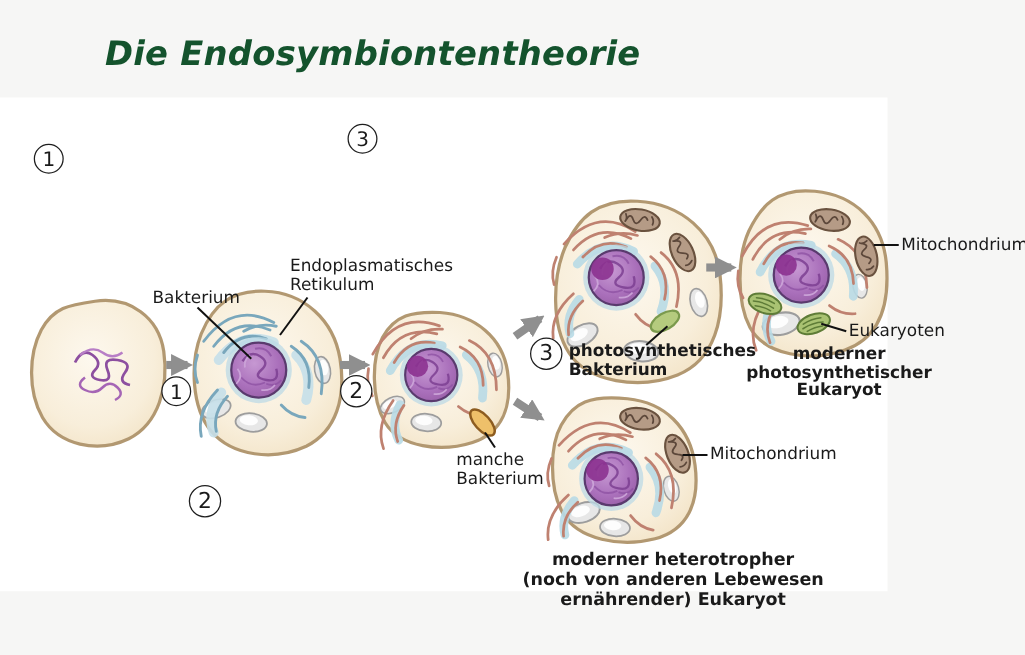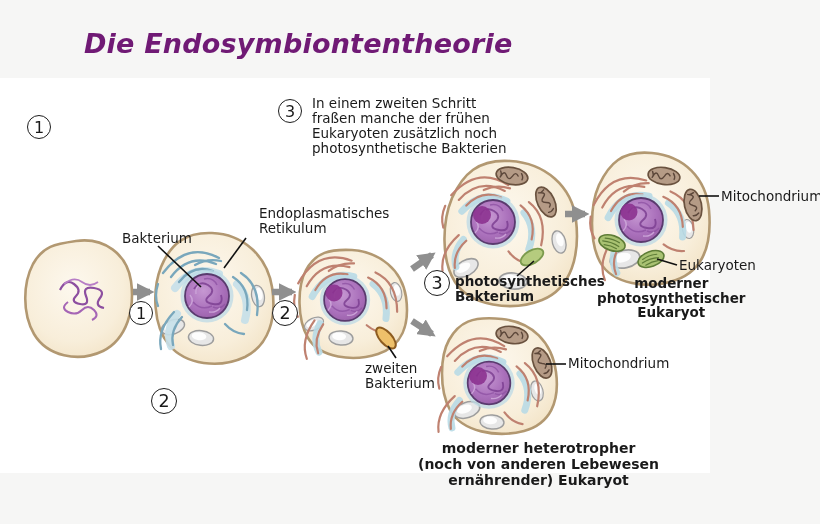--- a/index.html
+++ b/index.html
@@ -1,19 +1,19 @@
 <!DOCTYPE html>
 <html><head>
 <meta charset="utf-8">
 <style>
   html,body{margin:0;padding:0;background:#f6f6f5;}
   #stage{position:relative;width:820px;height:524px;background:#f6f6f5;overflow:hidden;
          font-family:"DejaVu Sans",sans-serif;color:#1a1a1a;}
   #panel{position:absolute;left:0;top:78px;width:710px;height:395px;background:#ffffff;}
-  #title{position:absolute;left:84px;top:28px;font-size:27px;font-weight:bold;font-style:italic;color:#701a75;letter-spacing:.2px;}
+  #title{position:absolute;left:84px;top:28px;font-size:27px;font-weight:bold;font-style:italic;color:#14532d;letter-spacing:.2px;}
   svg.diagram{position:absolute;left:0;top:0;}
   .pre{white-space:pre-line;}
   .txt{position:absolute;font-size:13.5px;line-height:15px;}
   .lbl{position:absolute;font-size:13.5px;line-height:15px;}
   .cap{position:absolute;font-weight:bold;text-align:center;}
   .numc{position:absolute;box-sizing:border-box;border:1.7px solid #1e1e1e;border-radius:50%;
         background:#fff;display:flex;align-items:center;justify-content:center;}
   .numc.s24{width:24px;height:24px;font-size:16px;}
   .numc.s26{width:26px;height:26px;font-size:17.5px;}
 </style>
@@ -186,35 +186,31 @@
       <line x1="534" y1="261" x2="517" y2="276"></line>
       <line x1="699" y1="196" x2="719" y2="196"></line>
       <line x1="657" y1="259" x2="677" y2="265"></line>
       <line x1="546" y1="364" x2="566" y2="364"></line>
     </g>
   </svg>
 
   <div class="numc s24" style="left:27px;top:115px;">1</div>
 
   <div class="numc s24" style="left:278px;top:99px;">3</div>
-  <div class="txt pre" style="left:312px;top:96px;">In einem zweiten Schritt
-fraßen manche der frühen
-Eukaryoten zusätzlich noch
-photosynthetische Bakterien</div>
 
   <div class="numc s26" style="left:151px;top:388px;">2</div>
 
   <div class="numc s24" style="left:129px;top:301px;">1</div>
   <div class="numc s26" style="left:272px;top:300px;">2</div>
   <div class="numc s26" style="left:424px;top:270px;">3</div>
 
   <div class="lbl" style="left:122px;top:231px;">Bakterium</div>
-  <div class="lbl pre" style="left:232px;top:206px;margin-left:27px;">Endoplasmatisches
+  <div class="lbl pre" style="left:232px;top:206px;">Endoplasmatisches
 Retikulum</div>
-  <div class="lbl pre" style="left:365px;top:361px;">zweiten
+  <div class="lbl pre" style="left:365px;top:361px;">manche
 Bakterium</div>
   <div class="lbl pre" style="left:455px;top:274px;font-weight:bold;">photosynthetisches
 Bakterium</div>
   <div class="lbl" style="left:721px;top:189px;">Mitochondrium</div>
   <div class="lbl" style="left:679px;top:258px;">Eukaryoten</div>
   <div class="lbl" style="left:568px;top:356px;">Mitochondrium</div>
 
   <div class="cap pre" style="left:597px;top:276px;font-size:13.5px;line-height:14.5px;">moderner
 photosynthetischer
 Eukaryot</div>

